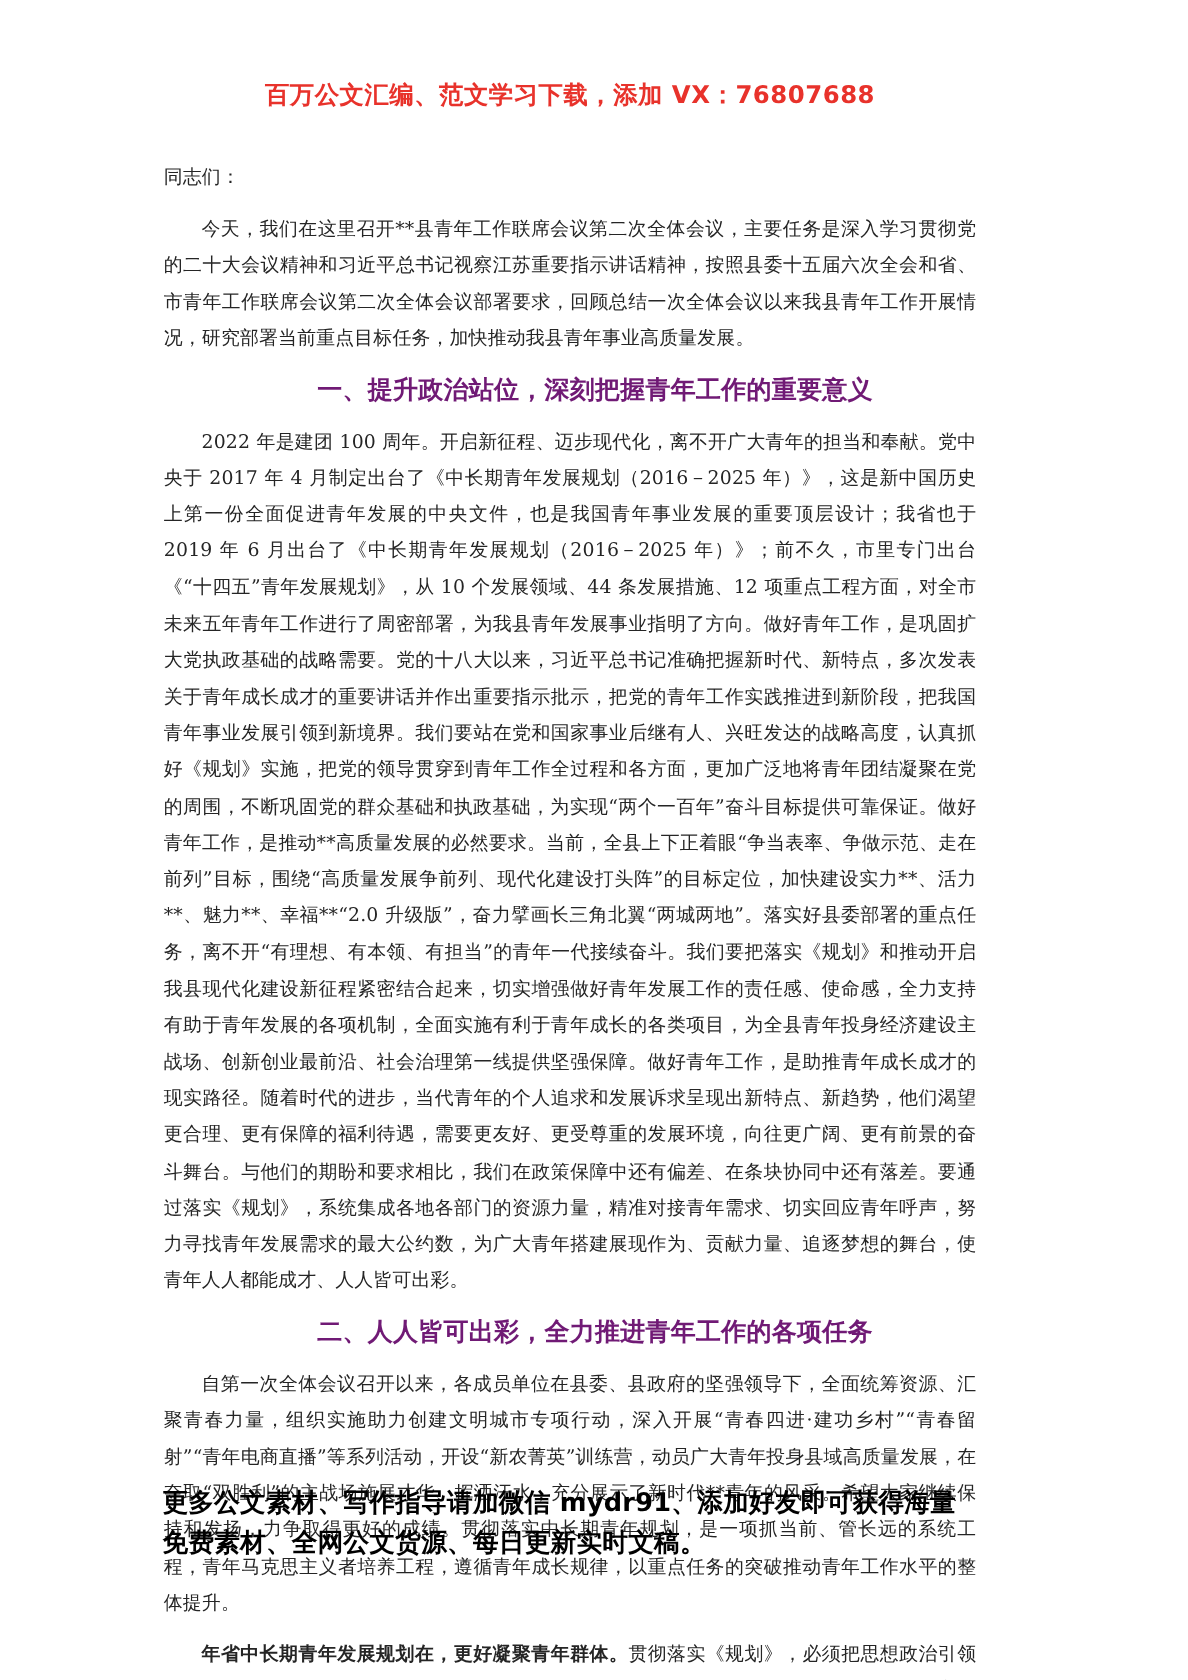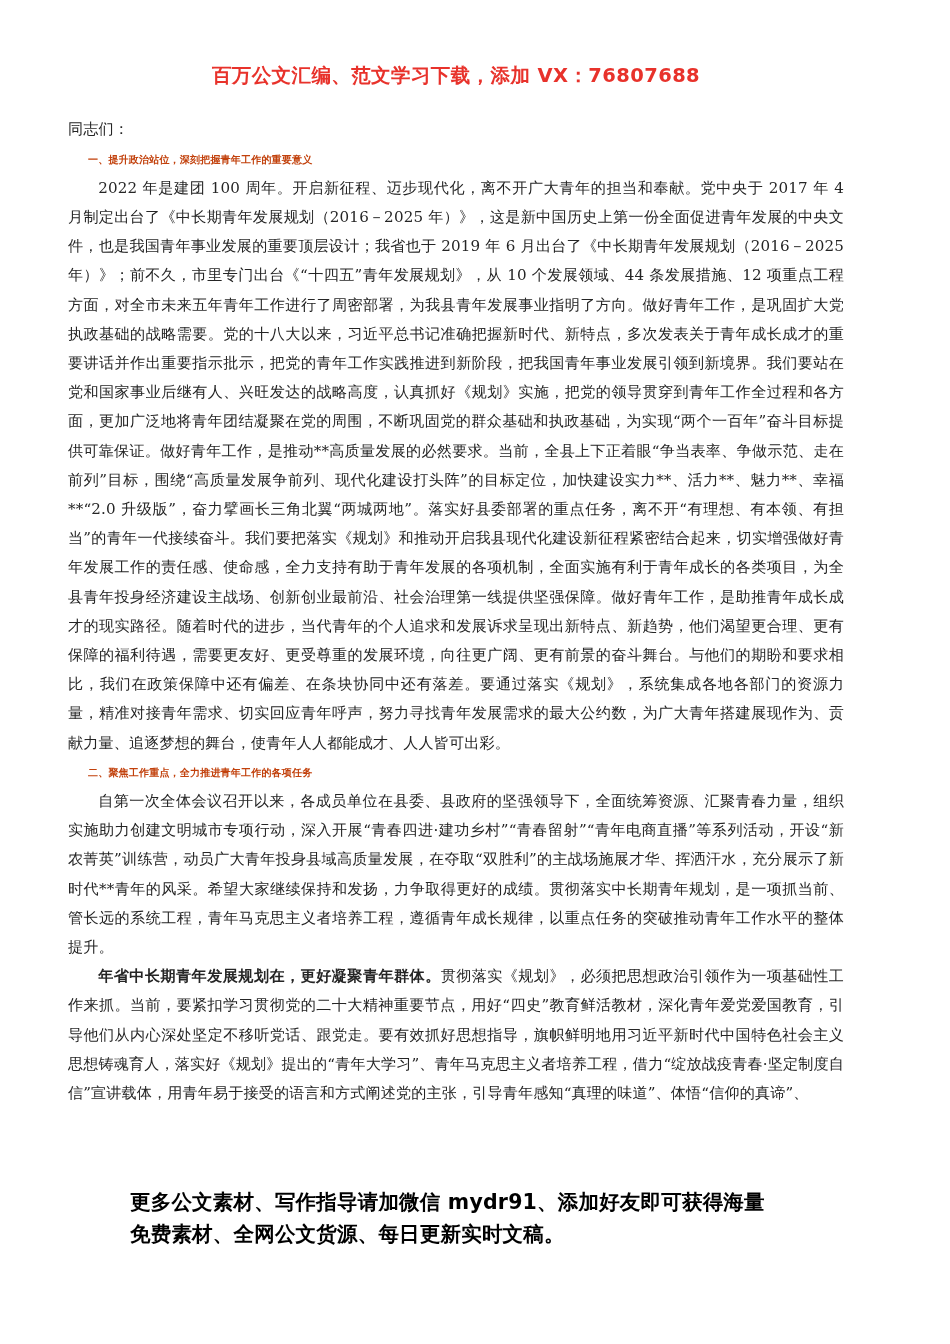--- a/index.html
+++ b/index.html
@@ -12,61 +12,62 @@
     height: 1344px;
     font-family: "DejaVu Serif", "Liberation Serif", serif;
     color: #1a1a1a;
     overflow: hidden;
     position: relative;
   }
   .page {
     width: 912px;
     height: 1344px;
     box-sizing: border-box;
-    padding: 0 68px;
+    padding: 0 119px;
     position: relative;
   }
   .promo-header {
     text-align: center;
     color: #e8322b;
     font-weight: 700;
     font-size: 19.5px;
     letter-spacing: 0.4px;
     padding-top: 62px;
     padding-bottom: 4px;
     line-height: 1.4;
     font-family: "DejaVu Sans", "Liberation Sans", sans-serif;
   }
   .doc-body {
     padding-top: 22px;
   }
   p.para {
-    margin: 0;
+    margin: 12px;
     font-size: 15.1px;
     line-height: 29.2px;
     text-align: justify;
     text-justify: inter-ideograph;
     color: #252525;
     letter-spacing: 0.15px;
   }
   p.indent {
     text-indent: 2em;
   }
   p.salute {
     text-indent: 0;
   }
   h2.section-heading {
     margin: 0;
-    font-size: 10px;
+    font-size: 20px;
     line-height: 29.2px;
     font-weight: 700;
     text-indent: 2em;
-    color: #c2410c;
+    color: #701a75;
     letter-spacing: 0.2px;
     font-family: "DejaVu Sans", "Liberation Sans", sans-serif;
+    text-align: center;
   }
   .lead-bold {
     font-weight: 700;
     font-family: "DejaVu Sans", "Liberation Sans", sans-serif;
     letter-spacing: 0.2px;
   }
   .promo-footer {
     position: absolute;
     left: 130px;
     right: 110px;
@@ -84,27 +85,28 @@
 <body>
 
 <div class="page">
 
   <div class="promo-header">百万公文汇编、范文学习下载，添加 VX：76807688</div>
 
   <div class="doc-body">
 
     <p class="para salute"><span>同志们：</span></p>
 
+    <p class="para indent">今天，我们在这里召开**县青年工作联席会议第二次全体会议，主要任务是深入学习贯彻党的二十大会议精神和习近平总书记视察江苏重要指示讲话精神，按照县委十五届六次全会和省、市青年工作联席会议第二次全体会议部署要求，回顾总结一次全体会议以来我县青年工作开展情况，研究部署当前重点目标任务，加快推动我县青年事业高质量发展。</p>
 
 
     <h2 class="section-heading">一、提升政治站位，深刻把握青年工作的重要意义</h2>
 
     <p class="para indent">2022 年是建团 100 周年。开启新征程、迈步现代化，离不开广大青年的担当和奉献。党中央于 2017 年 4 月制定出台了《中长期青年发展规划（2016－2025 年）》，这是新中国历史上第一份全面促进青年发展的中央文件，也是我国青年事业发展的重要顶层设计；我省也于 2019 年 6 月出台了《中长期青年发展规划（2016－2025 年）》；前不久，市里专门出台《“十四五”青年发展规划》，从 10 个发展领域、44 条发展措施、12 项重点工程方面，对全市未来五年青年工作进行了周密部署，为我县青年发展事业指明了方向。做好青年工作，是巩固扩大党执政基础的战略需要。党的十八大以来，习近平总书记准确把握新时代、新特点，多次发表关于青年成长成才的重要讲话并作出重要指示批示，把党的青年工作实践推进到新阶段，把我国青年事业发展引领到新境界。我们要站在党和国家事业后继有人、兴旺发达的战略高度，认真抓好《规划》实施，把党的领导贯穿到青年工作全过程和各方面，更加广泛地将青年团结凝聚在党的周围，不断巩固党的群众基础和执政基础，为实现“两个一百年”奋斗目标提供可靠保证。做好青年工作，是推动**高质量发展的必然要求。当前，全县上下正着眼“争当表率、争做示范、走在前列”目标，围绕“高质量发展争前列、现代化建设打头阵”的目标定位，加快建设实力**、活力**、魅力**、幸福**“2.0 升级版”，奋力擘画长三角北翼“两城两地”。落实好县委部署的重点任务，离不开“有理想、有本领、有担当”的青年一代接续奋斗。我们要把落实《规划》和推动开启我县现代化建设新征程紧密结合起来，切实增强做好青年发展工作的责任感、使命感，全力支持有助于青年发展的各项机制，全面实施有利于青年成长的各类项目，为全县青年投身经济建设主战场、创新创业最前沿、社会治理第一线提供坚强保障。做好青年工作，是助推青年成长成才的现实路径。随着时代的进步，当代青年的个人追求和发展诉求呈现出新特点、新趋势，他们渴望更合理、更有保障的福利待遇，需要更友好、更受尊重的发展环境，向往更广阔、更有前景的奋斗舞台。与他们的期盼和要求相比，我们在政策保障中还有偏差、在条块协同中还有落差。要通过落实《规划》，系统集成各地各部门的资源力量，精准对接青年需求、切实回应青年呼声，努力寻找青年发展需求的最大公约数，为广大青年搭建展现作为、贡献力量、追逐梦想的舞台，使青年人人都能成才、人人皆可出彩。</p>
 
-    <h2 class="section-heading">二、聚焦工作重点，全力推进青年工作的各项任务</h2>
+    <h2 class="section-heading">二、人人皆可出彩，全力推进青年工作的各项任务</h2>
 
     <p class="para indent">自第一次全体会议召开以来，各成员单位在县委、县政府的坚强领导下，全面统筹资源、汇聚青春力量，组织实施助力创建文明城市专项行动，深入开展“青春四进·建功乡村”“青春留射”“青年电商直播”等系列活动，开设“新农菁英”训练营，动员广大青年投身县域高质量发展，在夺取“双胜利”的主战场施展才华、挥洒汗水，充分展示了新时代**青年的风采。希望大家继续保持和发扬，力争取得更好的成绩。贯彻落实中长期青年规划，是一项抓当前、管长远的系统工程，青年马克思主义者培养工程，遵循青年成长规律，以重点任务的突破推动青年工作水平的整体提升。</p>
 
     <p class="para indent"><span class="lead-bold">年省中长期青年发展规划在，更好凝聚青年群体。</span><span>贯彻落实《规划》，必须把思想政治引领作为一项基础性工作来抓。当前，要紧扣学习贯彻党的二十大精神重要节点，用好“四史”教育鲜活教材，深化青年爱党爱国教育，引导他们从内心深处坚定不移听党话、跟党走。要有效抓好思想指导，旗帜鲜明地用习近平新时代中国特色社会主义思想铸魂育人，落实好《规划》提出的“青年大学习”、青年马克思主义者培养工程，借力“绽放战疫青春·坚定制度自信”宣讲载体，用青年易于接受的语言和方式阐述党的主张，引导青年感知“真理的味道”、体悟“信仰的真谛”、</span></p>
 
   </div>
 
   <div class="promo-footer">
     <span class="footer-line">更多公文素材、写作指导请加微信 mydr91、添加好友即可获得海量</span>
     <span class="footer-line">免费素材、全网公文货源、每日更新实时文稿。</span>

